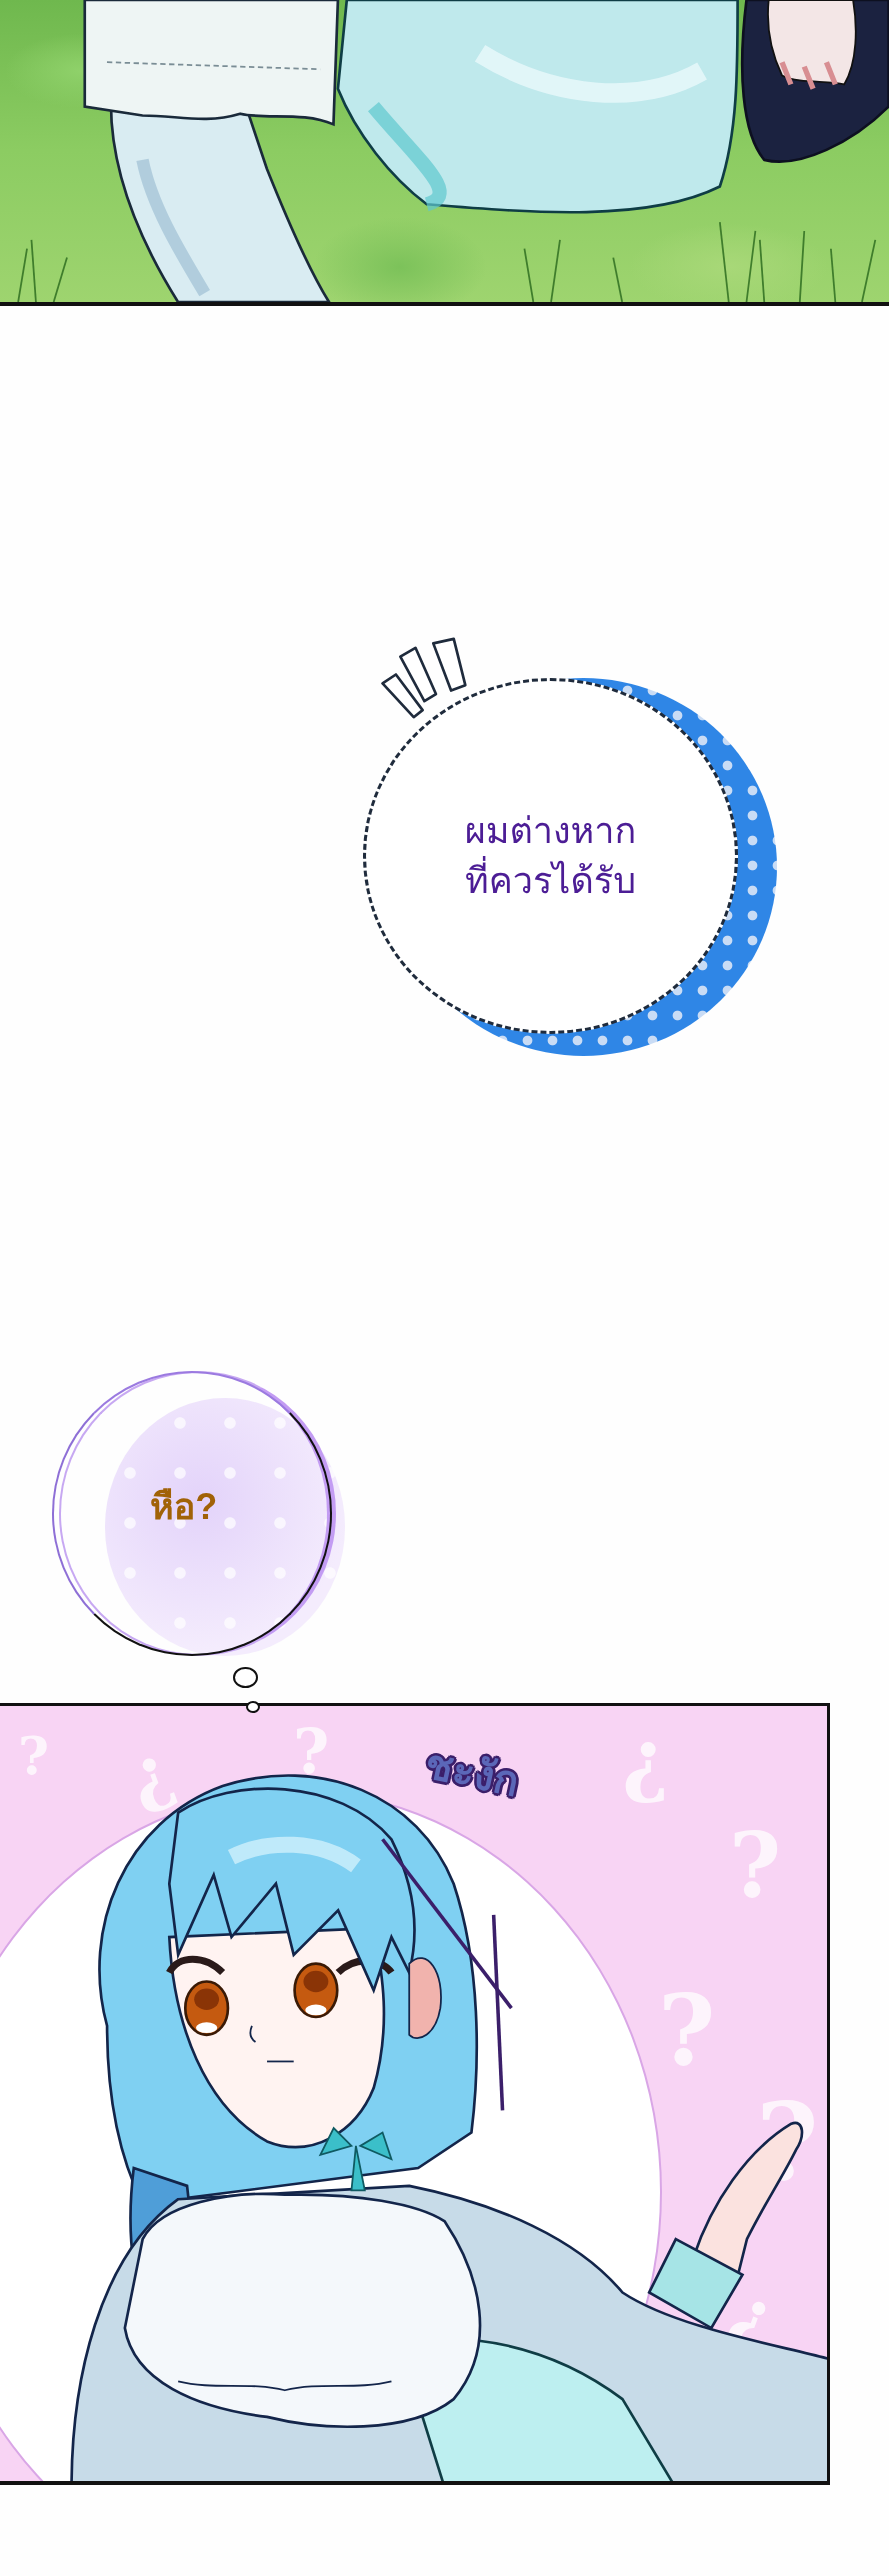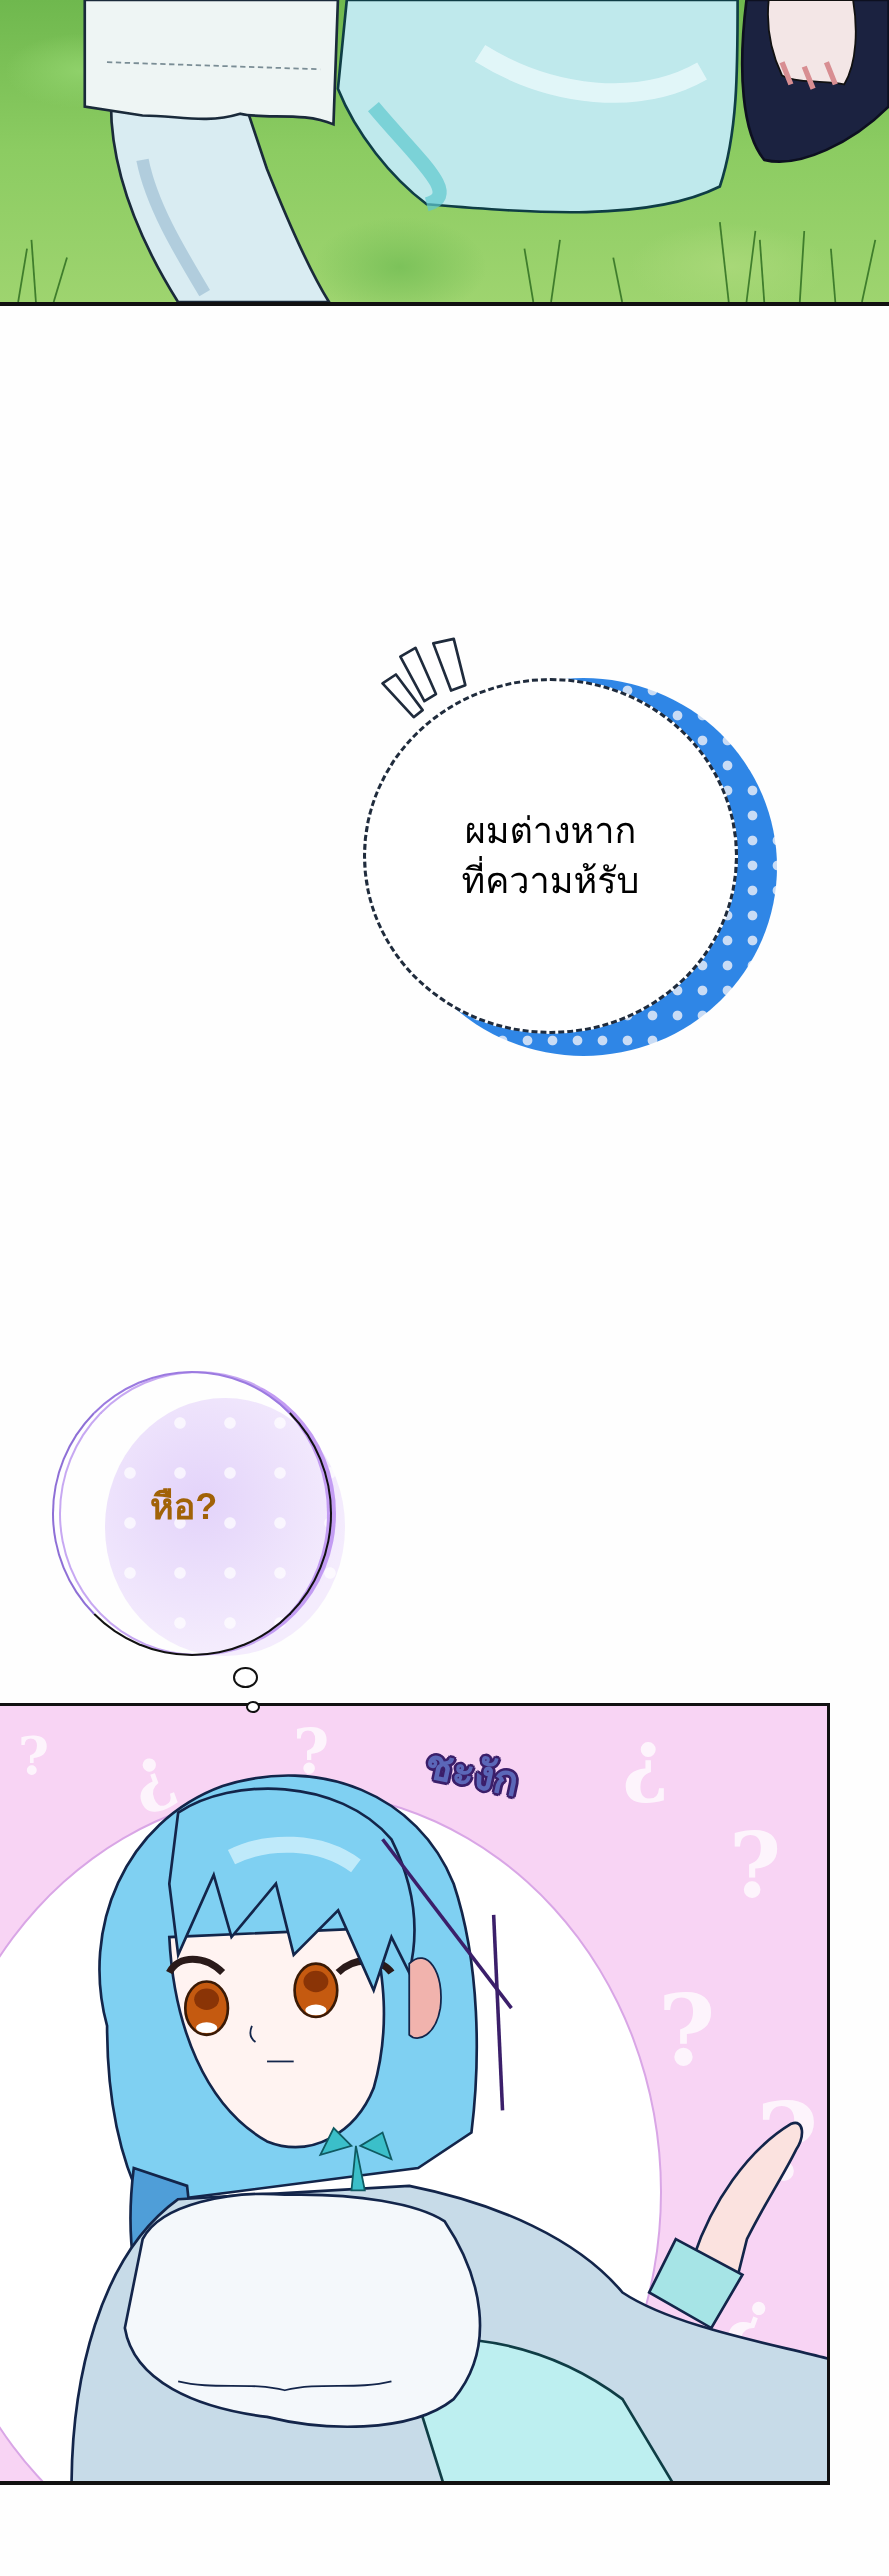--- a/index.html
+++ b/index.html
@@ -28,21 +28,21 @@
     background-color: #2f86e6;
     background-image: radial-gradient(circle, #c9dcf5 4.4px, transparent 5.3px);
     background-size: 25px 25px;
   }
   #bubble-1 .inner {
     position: absolute; left: 0; top: 0; width: 375px; height: 356px; border-radius: 50%;
     background: #fff; border: 3.6px dashed #1f2b3c; box-sizing: border-box;
     display: flex; flex-direction: column; align-items: center; justify-content: center;
   }
   #bubble-1 .line {
-    font-family: "DejaVu Sans", sans-serif; font-size: 36px; color: #000000; line-height: 50px; font-weight: normal;
+    font-family: "DejaVu Sans", sans-serif; font-size: 36px; color: #4c1d95; line-height: 50px; font-weight: normal;
   }
   #emphasis-marks { left: 378px; top: 630px; width: 107px; height: 89px; }
 
   
   #bubble-2 { left: 52px; top: 1371px; width: 293px; height: 293px; }
   #bubble-2 .shade {
     position: absolute; left: 53px; top: 27px; width: 240px; height: 258px; border-radius: 50%;
     background: radial-gradient(circle at 40% 40%, #e8dbfb, #f4ecfd 60%, #fbf7fe);
     background-image: radial-gradient(circle, rgba(255,255,255,0.7) 5.3px, transparent 6.2px), radial-gradient(circle at 40% 40%, #e3d3fa, #f4ecfd 70%);
     background-size: 50px 50px, 100% 100%;
@@ -121,21 +121,21 @@
     <path d="M5 60 L20 50 L50 90 L40 98 Z"></path>
     <path d="M25 30 L42 20 L65 72 L52 80 Z"></path>
     <path d="M62 15 L85 10 L98 62 L82 68 Z"></path>
   </g>
 </svg>
 
 <div id="bubble-1" class="abs">
   <div class="crescent"></div>
   <div class="inner">
     <div class="line">ผมต่างหาก</div>
-    <div class="line">ที่ความห้รับ</div>
+    <div class="line">ที่ควรได้รับ</div>
   </div>
 </div>
 
 <div id="bubble-2" class="abs">
   <div class="shade"></div>
   <div class="rim"></div>
   <div class="outline"></div>
   <div class="text">หือ?</div>
 </div>
 <div class="thought-dot abs" style="left:233px; top:1667px; width:25px; height:21.3px;"></div>

